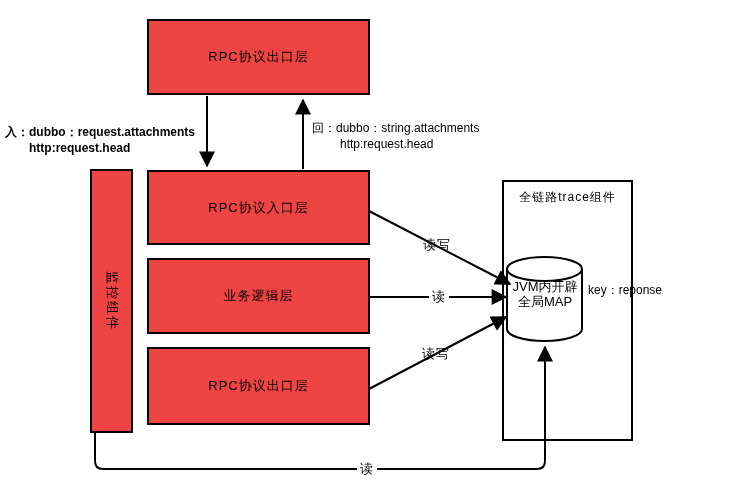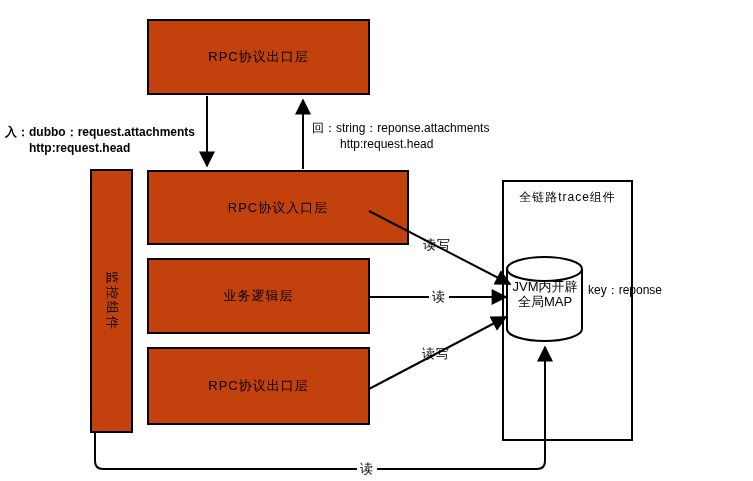--- a/index.html
+++ b/index.html
@@ -2,26 +2,26 @@
 <html><head>
 <meta charset="utf-8">
 <style>
   html,body{margin:0;padding:0;background:#ffffff;}
   .diagram{
     position:relative;width:753px;height:481px;background:#ffffff;
     font-family:"Liberation Sans","DejaVu Sans",sans-serif;color:#000;
     overflow:hidden;
   }
   .box{
-    position:absolute;border:2px solid #000;background:#c2410c;
+    position:absolute;border:2px solid #000;background:#ef4444;
     display:flex;align-items:center;justify-content:center;
     font-size:13px;z-index:2;box-sizing:border-box;letter-spacing:1px;
   }
   .top-box   {left:147px;top:19px; width:223px;height:76px;}
-  .rpc-in-box{left:147px;top:170px;width:262px;height:75px;}
+  .rpc-in-box{left:147px;top:170px;width:223px;height:75px;}
   .biz-box   {left:147px;top:258px;width:223px;height:76px;}
   .rpc-out-box{left:147px;top:347px;width:223px;height:78px;}
   .monitor-box{left:90px;top:169px;width:43px;height:264px;z-index:2;}
   .monitor-box .vlabel{
     position:absolute;left:50%;top:50%;
     transform:translate(-50%,-50%) rotate(90deg);
     white-space:nowrap;font-size:13px;letter-spacing:2px;
   }
   .trace-container{
     position:absolute;left:466px;top:180px;width:131px;height:261px;
@@ -106,21 +106,21 @@
     <span>JVM内开辟</span><br>
     <span>全局MAP</span>
   </div>
 
   <div class="annotation request-annotation">
     <span>入：dubbo：request.attachments</span>
     <span class="l2">http:request.head</span>
   </div>
 
   <div class="annotation response-annotation">
-    <span>回：string：reponse.attachments</span>
+    <span>回：dubbo：string.attachments</span>
     <span class="l2">http:request.head</span>
   </div>
 
   <div class="annotation kv-annotation">
     <span>key：reponse</span>
   </div>
 
   <div class="edge-label" style="left:437px;top:245px;">读写</div>
   <div class="edge-label on-line" style="left:439px;top:297px;">读</div>
   <div class="edge-label" style="left:436px;top:354px;">读写</div>

